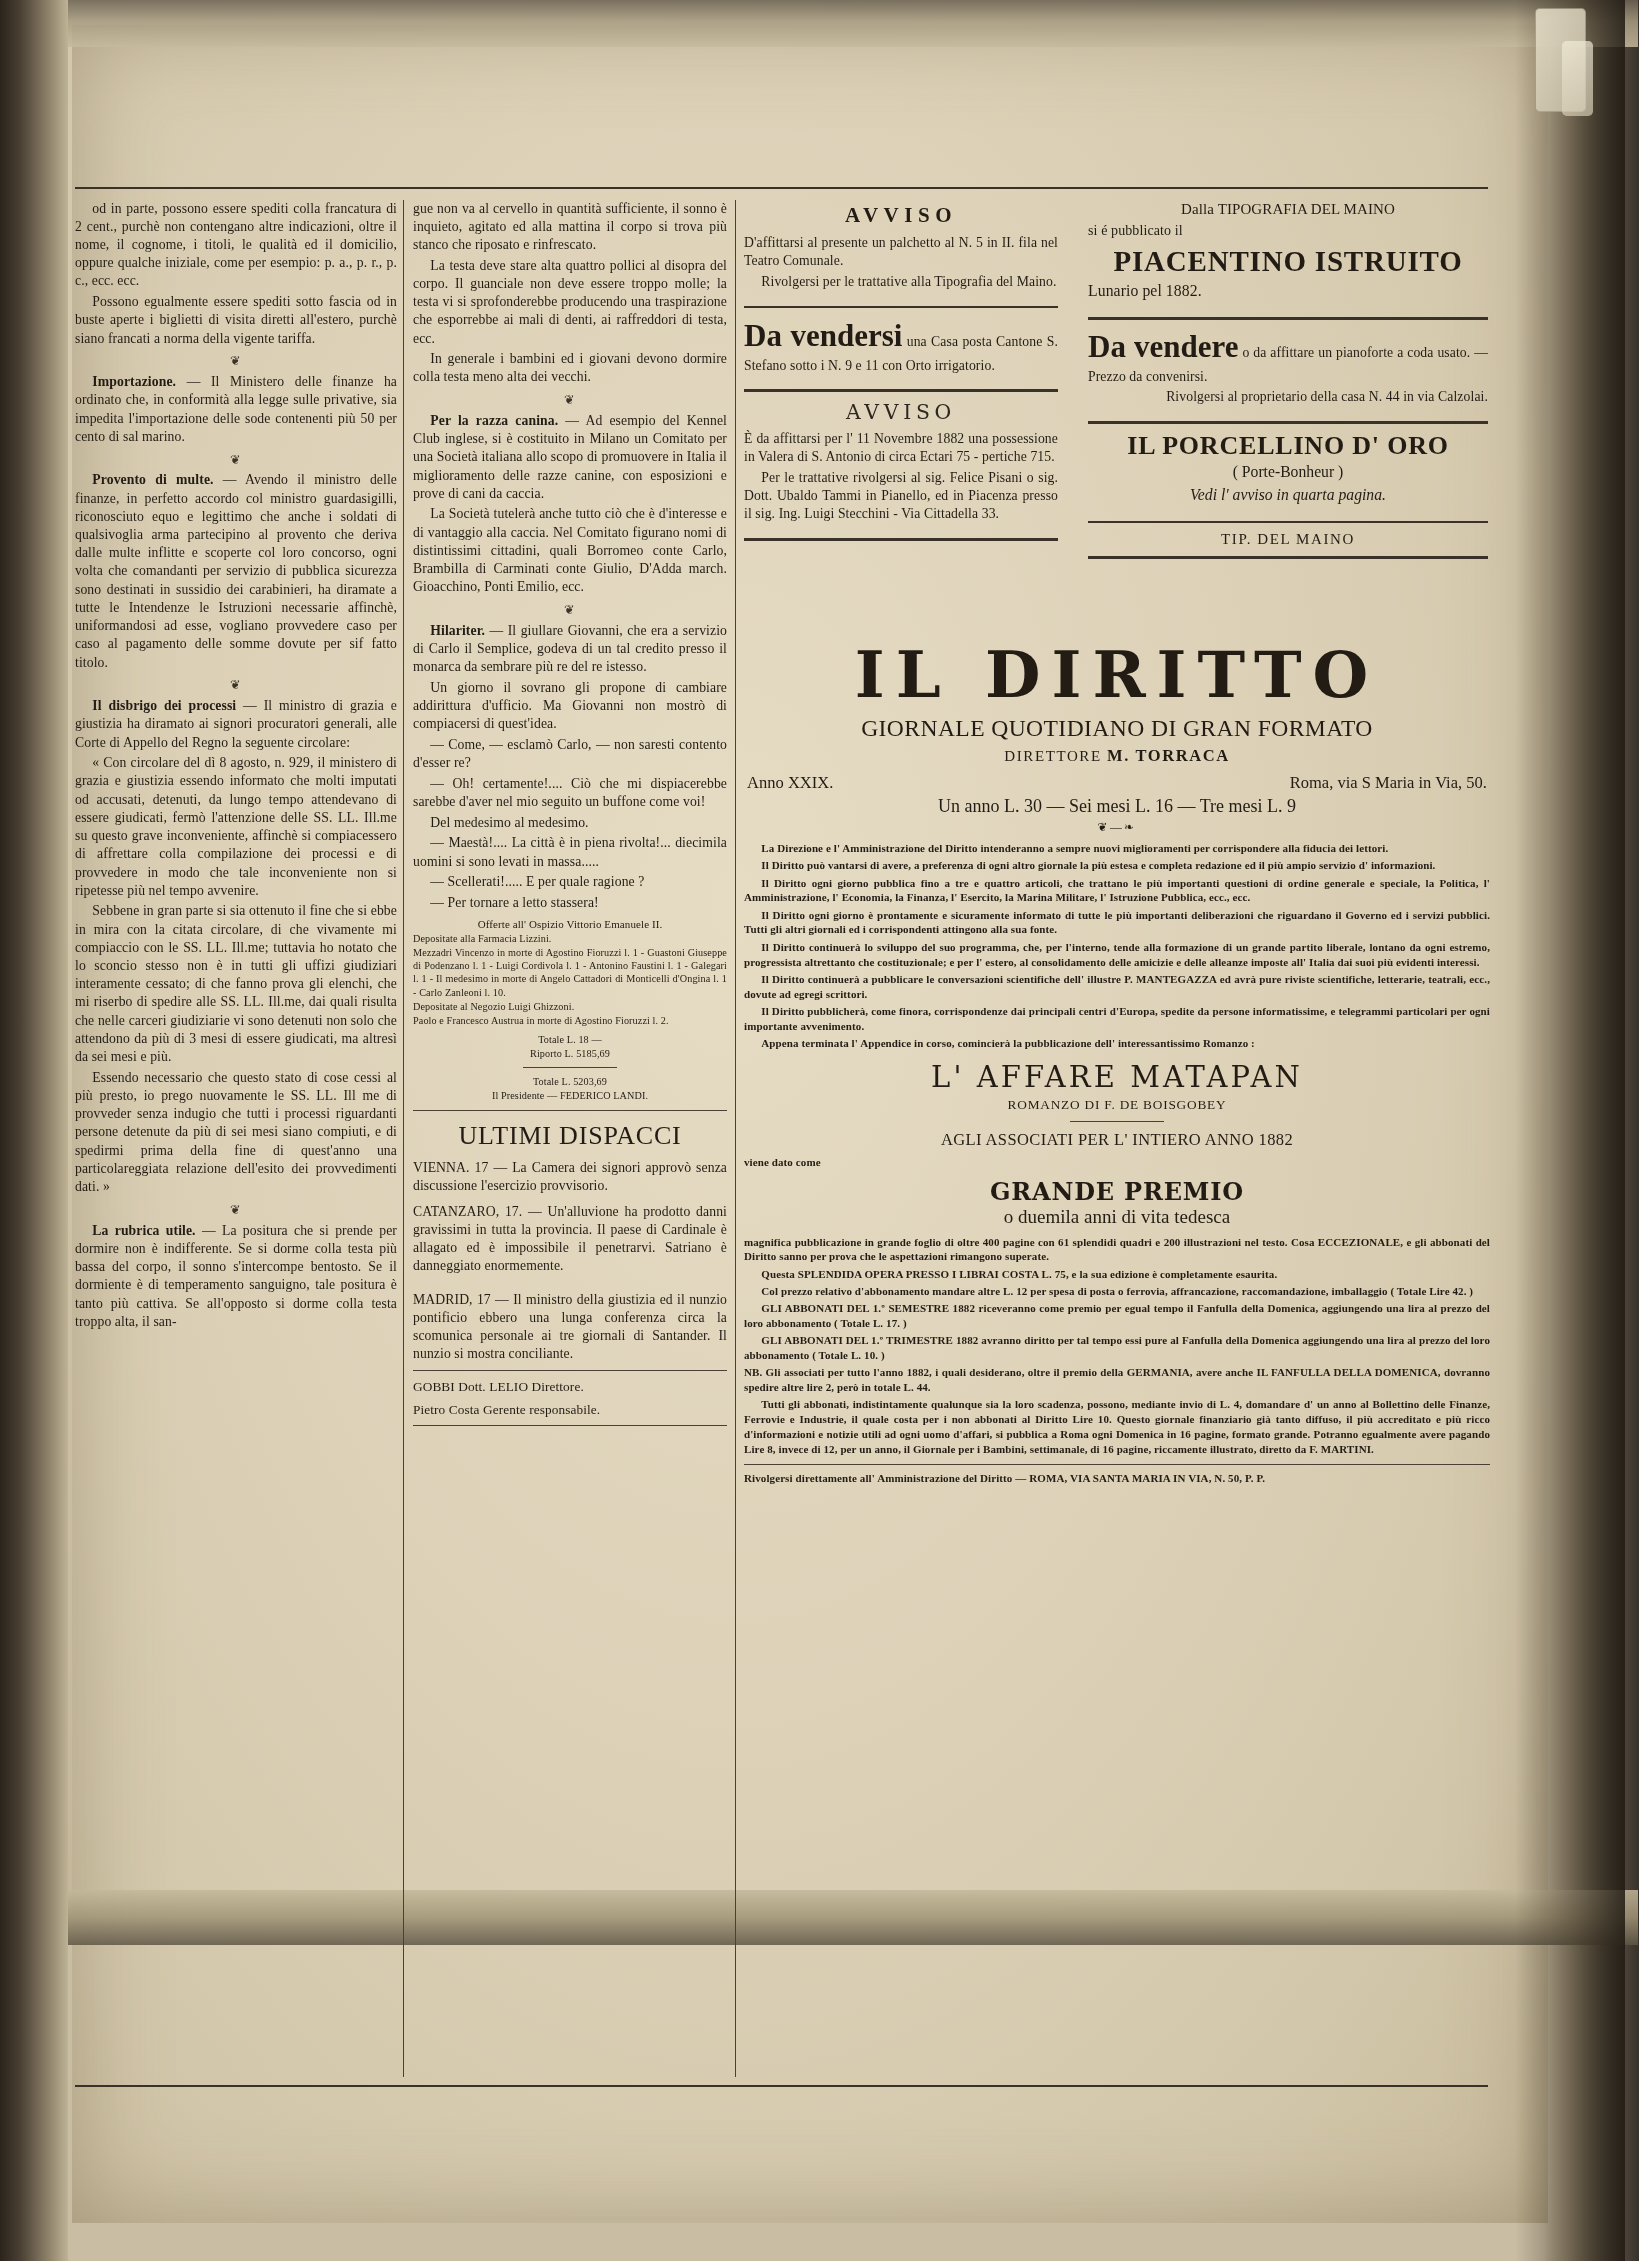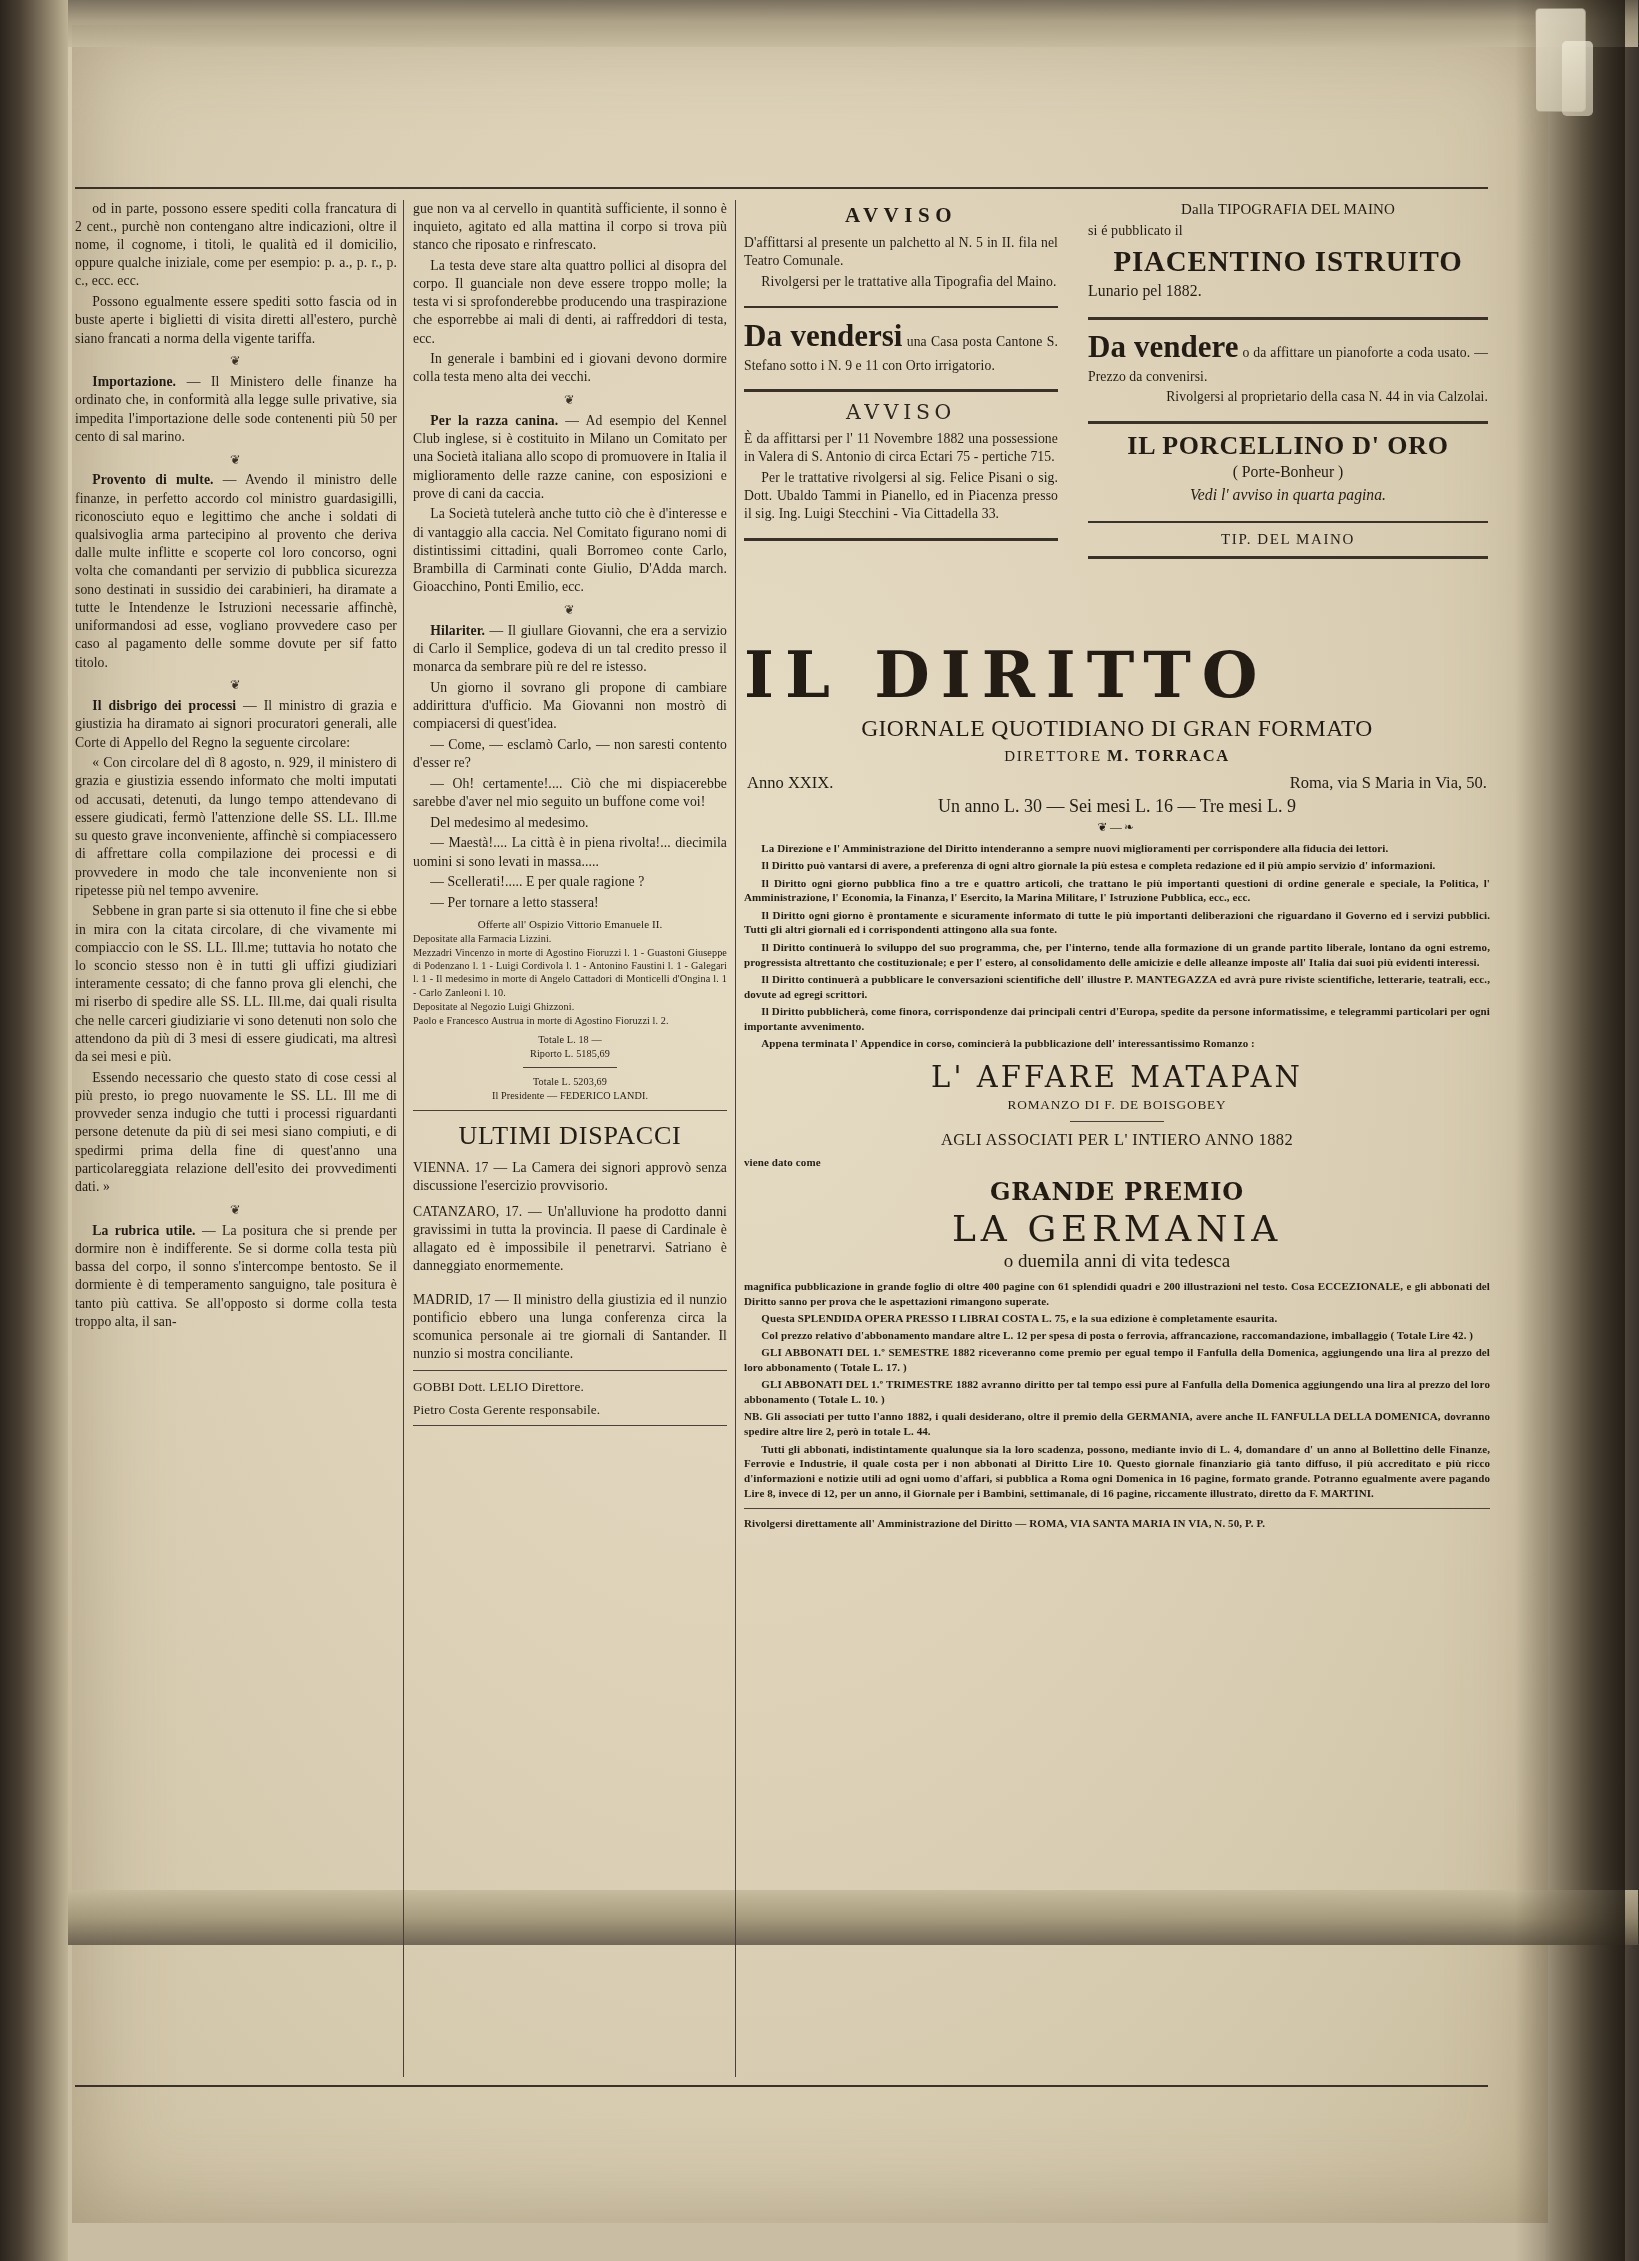--- a/index.html
+++ b/index.html
@@ -116,21 +116,21 @@
     margin:4.7px 0 3.1px 0;font-family:"Liberation Serif",serif;
   }
   .c4mid{text-align:center;font-size:15.7px;margin:1.6px 0 4.7px 0;}
   .c4porc{
     text-align:center;font-size:26px;font-weight:bold;letter-spacing:0.8px;margin:6.3px 0 1.6px 0;
   }
 
   
   .masthead{position:absolute;left:669px;top:440px;width:746px;}
   .mh-title{
-    font-size:64px;font-weight:bold;letter-spacing:11px;
+    text-align:center;font-size:64px;font-weight:bold;letter-spacing:11px;
     font-family:"DejaVu Serif",serif;line-height:1;margin:3.1px 0 7.9px 0;
   }
   .mh-sub{text-align:center;font-size:23.6px;letter-spacing:0.4px;margin-bottom:4.7px;}
   .mh-dir{text-align:center;font-size:15px;letter-spacing:1.6px;margin-bottom:6.3px;}
   .mh-dir b{font-size:16.5px;}
   .mh-row{display:flex;justify-content:space-between;font-size:16.5px;margin:4.7px 3.1px 3.1px 3.1px;}
   .mh-price{text-align:center;font-size:18px;margin:1.6px 0 3.1px 0;}
   .mh-orn{text-align:center;font-size:11.8px;letter-spacing:2.4px;margin:1.6px 0 6.3px 0;}
 
   .body4 p{font-size:11px;line-height:1.35;font-weight:bold;}
@@ -307,21 +307,20 @@
           <p>Il Diritto continuerà a pubblicare le conversazioni scientifiche dell' illustre P. MANTEGAZZA ed avrà pure riviste scientifiche, letterarie, teatrali, ecc., dovute ad egregi scrittori.</p>
           <p>Il Diritto pubblicherà, come finora, corrispondenze dai principali centri d'Europa, spedite da persone informatissime, e telegrammi particolari per ogni importante avvenimento.</p>
           <p>Appena terminata l' Appendice in corso, comincierà la pubblicazione dell' interessantissimo Romanzo :</p>
 
           <div class="matapan">L' AFFARE MATAPAN</div>
           <div class="matapan-sub">ROMANZO DI F. DE BOISGOBEY</div>
           <div class="hr-short"></div>
           <div class="agli">AGLI ASSOCIATI PER L' INTIERO ANNO 1882</div>
           <p class="ni">viene dato come</p>
           <div class="premio">GRANDE PREMIO</div>
-          <div class="germania">LA GERMANIA</div>
           <div class="germania-sub">o duemila anni di vita tedesca</div>
           <p class="ni">magnifica pubblicazione in grande foglio di oltre 400 pagine con 61 splendidi quadri e 200 illustrazioni nel testo. Cosa ECCEZIONALE, e gli abbonati del Diritto sanno per prova che le aspettazioni rimangono superate.</p>
           <p>Questa SPLENDIDA OPERA PRESSO I LIBRAI COSTA L. 75, e la sua edizione è completamente esaurita.</p>
           <p>Col prezzo relativo d'abbonamento mandare altre L. 12 per spesa di posta o ferrovia, affrancazione, raccomandazione, imballaggio ( Totale Lire 42. )</p>
           <p>GLI ABBONATI DEL 1.º SEMESTRE 1882 riceveranno come premio per egual tempo il Fanfulla della Domenica, aggiungendo una lira al prezzo del loro abbonamento ( Totale L. 17. )</p>
           <p>GLI ABBONATI DEL 1.º TRIMESTRE 1882 avranno diritto per tal tempo essi pure al Fanfulla della Domenica aggiungendo una lira al prezzo del loro abbonamento ( Totale L. 10. )</p>
           <p class="xsmall ni">NB. Gli associati per tutto l'anno 1882, i quali desiderano, oltre il premio della GERMANIA, avere anche IL FANFULLA DELLA DOMENICA, dovranno spedire altre lire 2, però in totale L. 44.</p>
           <p>Tutti gli abbonati, indistintamente qualunque sia la loro scadenza, possono, mediante invio di L. 4, domandare d' un anno al Bollettino delle Finanze, Ferrovie e Industrie, il quale costa per i non abbonati al Diritto Lire 10. Questo giornale finanziario già tanto diffuso, il più accreditato e più ricco d'informazioni e notizie utili ad ogni uomo d'affari, si pubblica a Roma ogni Domenica in 16 pagine, formato grande. Potranno egualmente avere pagando Lire 8, invece di 12, per un anno, il Giornale per i Bambini, settimanale, di 16 pagine, riccamente illustrato, diretto da F. MARTINI.</p>
           <div class="hr-thin"></div>
           <p class="ni">Rivolgersi direttamente all' Amministrazione del Diritto — ROMA, VIA SANTA MARIA IN VIA, N. 50, P. P.</p>

